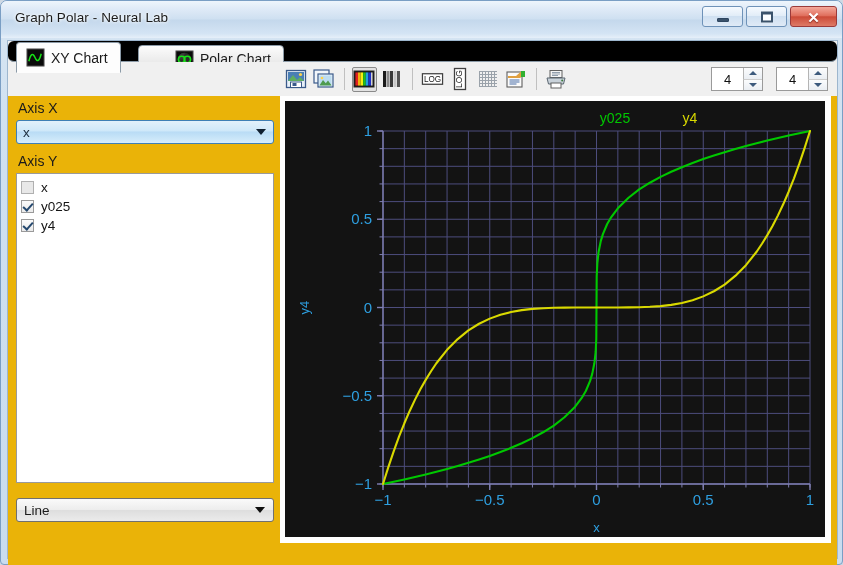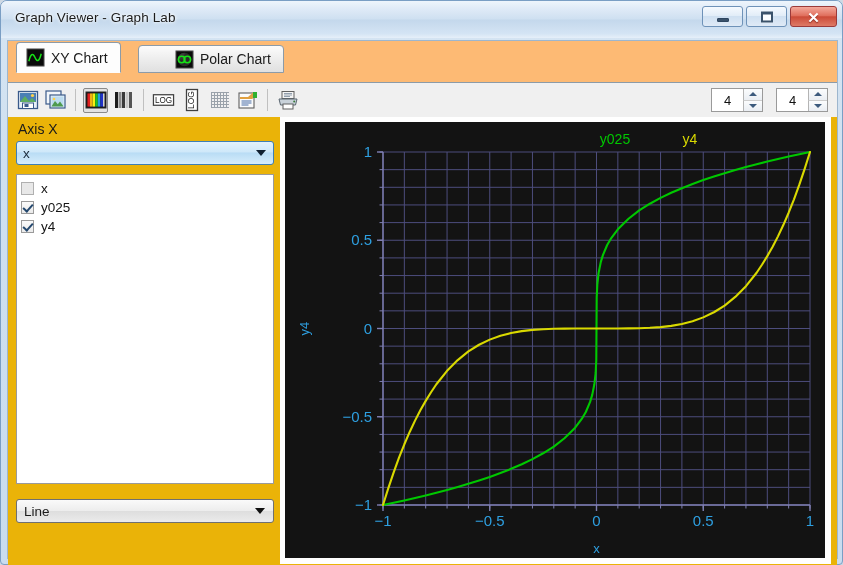--- a/index.html
+++ b/index.html
@@ -68,23 +68,24 @@
   
   .client {
     position: absolute; left: 6px; top: 39px;
     width: 831px; height: 519px;
     background: #f0f0f0;
     border: 1px solid #9db6ce;
   }
 
   
   .tabstrip {
-    position: relative; height: 42px;
-    background: #fdba74;
+    position: relative; height: 21px;
+    background: #000000;
     border-bottom: 1px solid #8c9ba8;
+    border-radius: 6px;
   }
   .tab {
     position: absolute; top: 4px;
     height: 28px;
     display: flex; align-items: center; gap: 6px;
     padding: 0 12px 0 9px;
     border: 1px solid #8c9ba8;
     border-radius: 4px 4px 0 0;
     font-size: 14px; color: #1b1b1b;
     background: linear-gradient(to bottom, #fcfcfc 0%, #ececec 55%, #e0e0e0 100%);
@@ -95,21 +96,21 @@
     border-bottom: 1px solid #fdfdfd;
     z-index: 3;
   }
   .tab-ico { width: 19px; height: 19px; display:block; }
 
   
   .toolbar {
     position: relative; height: 34px;
     background: #f0f0f0;
     display: flex; align-items: center;
-    padding-left: 7px; gap: 3px;
+    padding-left: 7px; gap: 3px; justify-content: center;
   }
   .tb {
     width: 25px; height: 25px;
     display: flex; align-items: center; justify-content: center;
     border: 1px solid transparent; border-radius: 2px;
   }
   .tb.pressed { border: 1px solid #8a8a8a; background: #e2e2e2; }
   .tb svg { display:block; }
   .tbsep { width: 1px; height: 22px; background: #c0c0c0; margin: 0 4px; }
 
@@ -210,21 +211,21 @@
     padding: 5px 6px 6px 5px;
   }
   .plot { width: 100%; height: 100%; display: block; background: #131313; }
 </style>
 </head>
 <body>
 
 <div class="window">
 
   <div class="titlebar">
-    <div class="title-text">Graph Viewer - Graph Lab</div>
+    <div class="title-text">Graph Polar - Neural Lab</div>
     <div class="winbtns">
       <div class="wbtn min">
           <span class="glyph"></span>
         </div>
       <div class="wbtn max">
           <span class="glyph"></span>
         </div>
       <div class="wbtn close">
           <span class="glyph">✕</span>
         </div>
@@ -379,20 +380,21 @@
 
     <div class="body">
 
       <div class="leftpane">
         <div class="lbl">Axis X</div>
         <div class="combo">
           <span>x</span>
           <i class="cdrop"></i>
         </div>
 
+        <div class="lbl">Axis Y</div>
         <div class="listbox">
           <div class="litem">
             <span class="cb unchecked"></span>
             <span class="litem-txt">x</span>
           </div>
           <div class="litem">
             <span class="cb checked"></span>
             <span class="litem-txt">y025</span>
           </div>
           <div class="litem">

